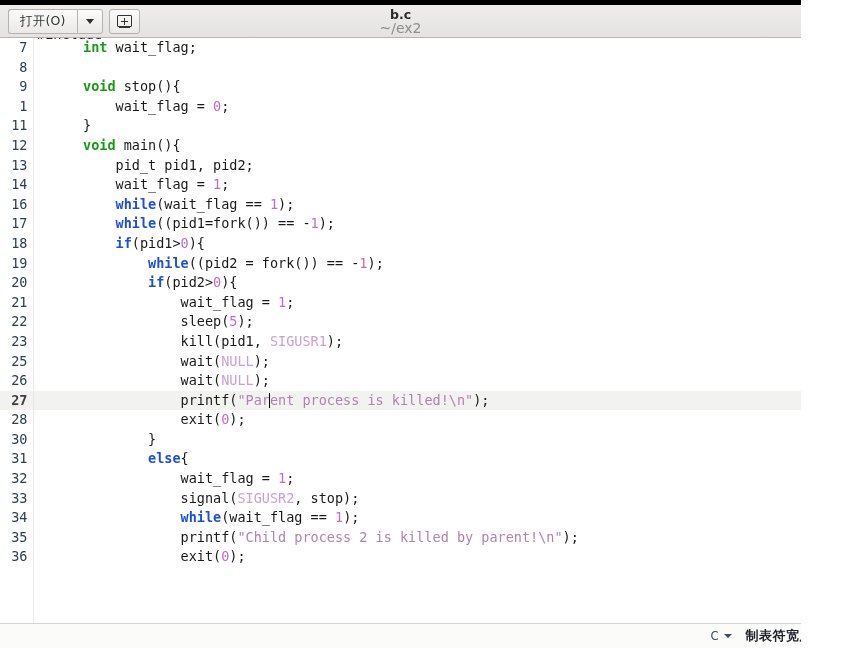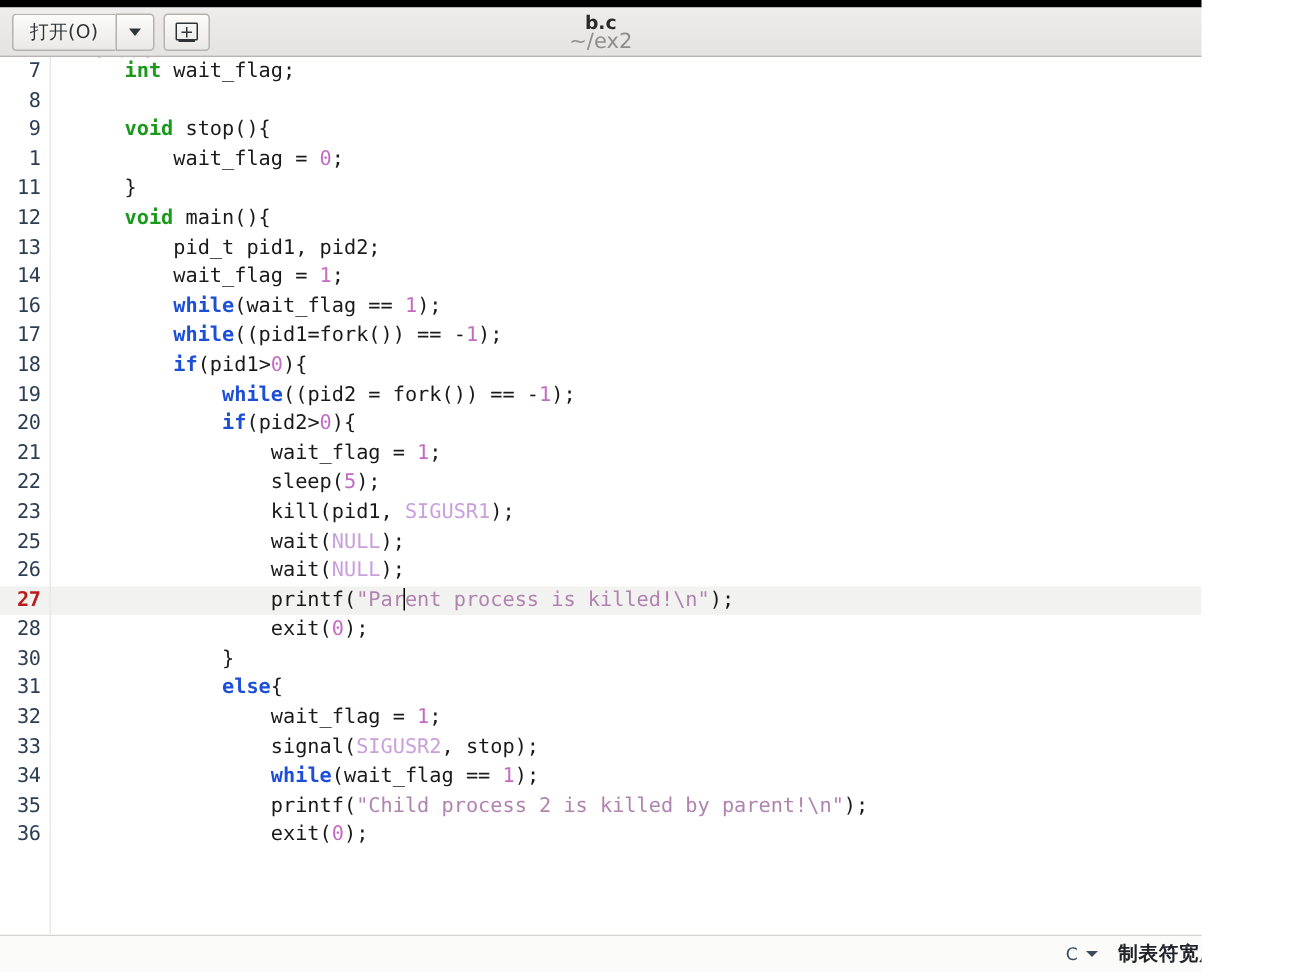--- a/index.html
+++ b/index.html
@@ -187,21 +187,21 @@
 
   .lno {
     flex: 0 0 auto;
     width: 30px;
     text-align: right;
     color: #2b3e53;
     padding-right: 3px;
     box-sizing: border-box;
     letter-spacing: -0.3px;
   }
-  .line.cur .lno { font-weight: bold; color: #b91c1c; }
+  .line.cur .lno { font-weight: bold; color: #404040; }
 
   .ltext {
     flex: 1 1 auto;
     padding-left: 7px;
     color: #1a1a1a;
     white-space: pre;
     position: relative;
     margin-left: 46px;
   }
 

